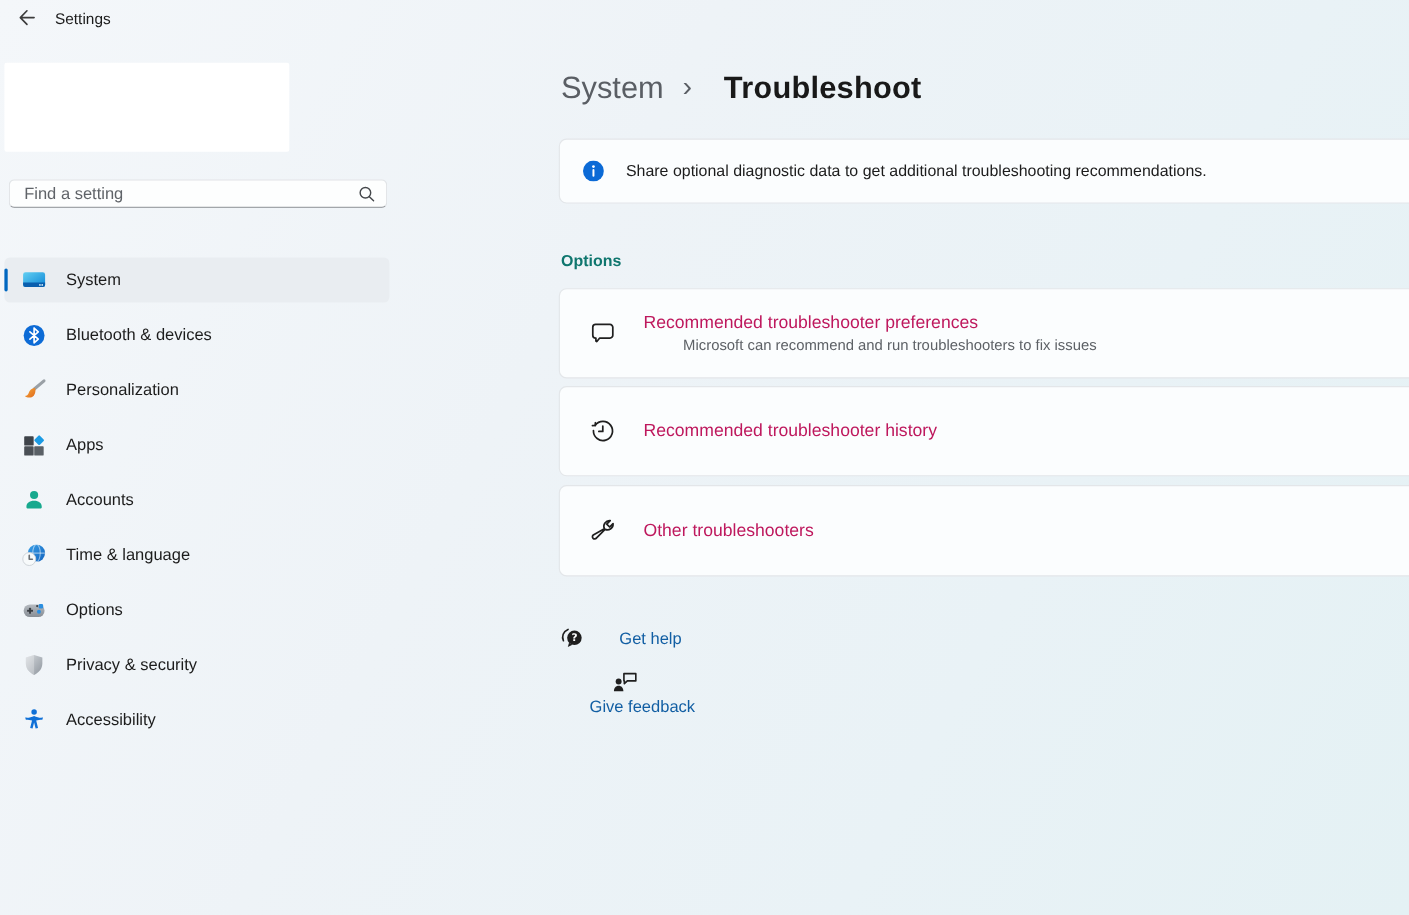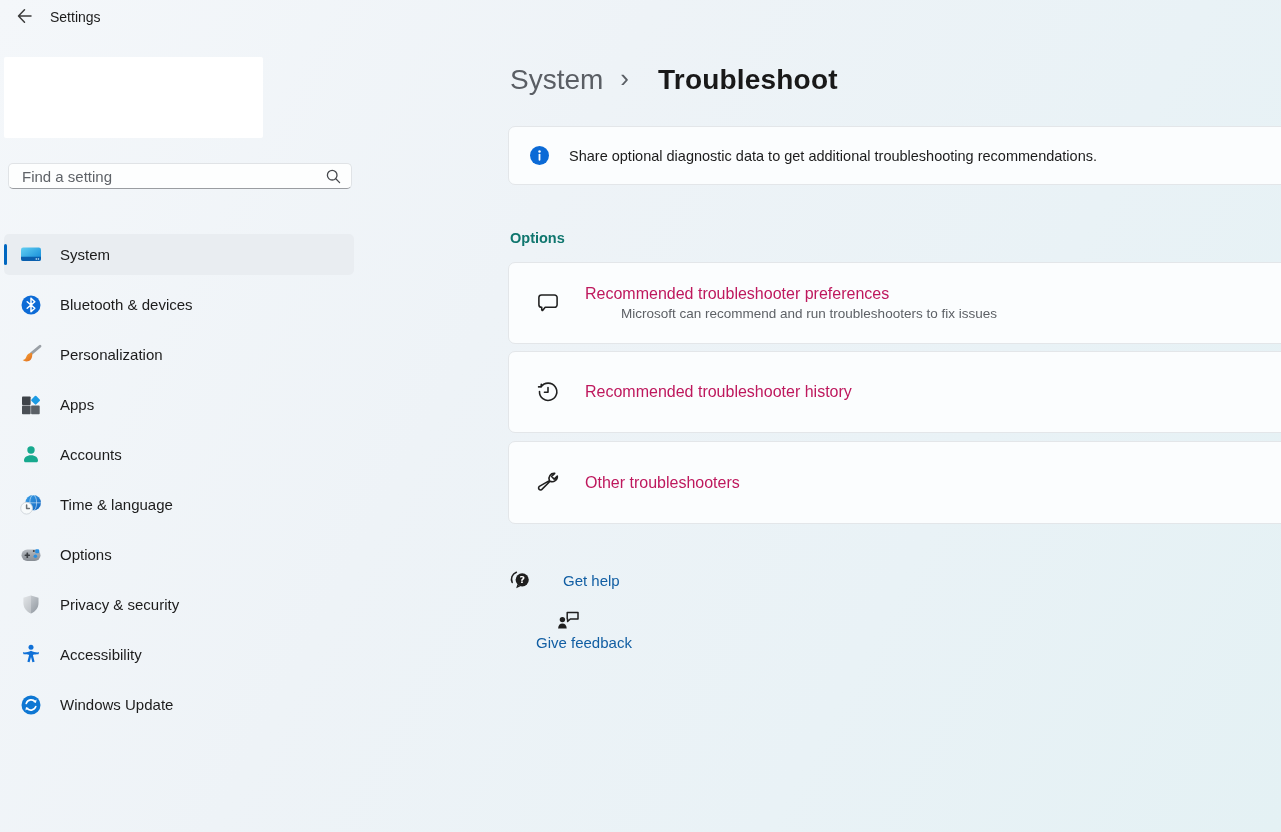--- a/index.html
+++ b/index.html
@@ -216,33 +216,20 @@
 
         <span class="nicon">
           <svg viewBox="0 0 24 24" width="24" height="24" fill="#0f70d7">
               <circle cx="12" cy="4.3" r="2.5"></circle>
               <path d="M12 7.8 C9.3 9.2 6.6 9.6 3.9 9.3 L4.5 11.3 C6.7 11.5 8.7 11.4 10.1 12 L8.4 18.8 L10.6 19.3 L12 13.9 L13.4 19.3 L15.6 18.8 L13.9 12 C15.3 11.4 17.3 11.5 19.5 11.3 L20.1 9.3 C17.4 9.6 14.7 9.2 12 7.8 Z"></path>
             </svg>
         </span>
         <span class="nlabel">Accessibility</span>
       </div>
 
-      <div class="nav-item">
-
-        <span class="nicon">
-          <svg viewBox="0 0 24 24" width="24" height="24">
-              <circle cx="12" cy="12" r="9.5" fill="#0e77d3"></circle>
-              <path d="M7.2 10.4 A5.3 5.3 0 0 1 16.4 8.9" stroke="#ffffff" stroke-width="1.6" fill="none" stroke-linecap="round"></path>
-              <path d="M17.6 6.6 L17 9.6 L14 9.1 Z" fill="#ffffff"></path>
-              <path d="M16.8 13.6 A5.3 5.3 0 0 1 7.6 15.1" stroke="#ffffff" stroke-width="1.6" fill="none" stroke-linecap="round"></path>
-              <path d="M6.4 17.4 L7 14.4 L10 14.9 Z" fill="#ffffff"></path>
-            </svg>
-        </span>
-        <span class="nlabel">Windows Update</span>
-      </div>
 
     </nav>
   </aside>
 
   <main>
 
     <div class="breadcrumb">
       <span class="crumb-parent">System</span>
       <span class="crumb-sep">›</span>
       <span class="crumb-current">Troubleshoot</span>

